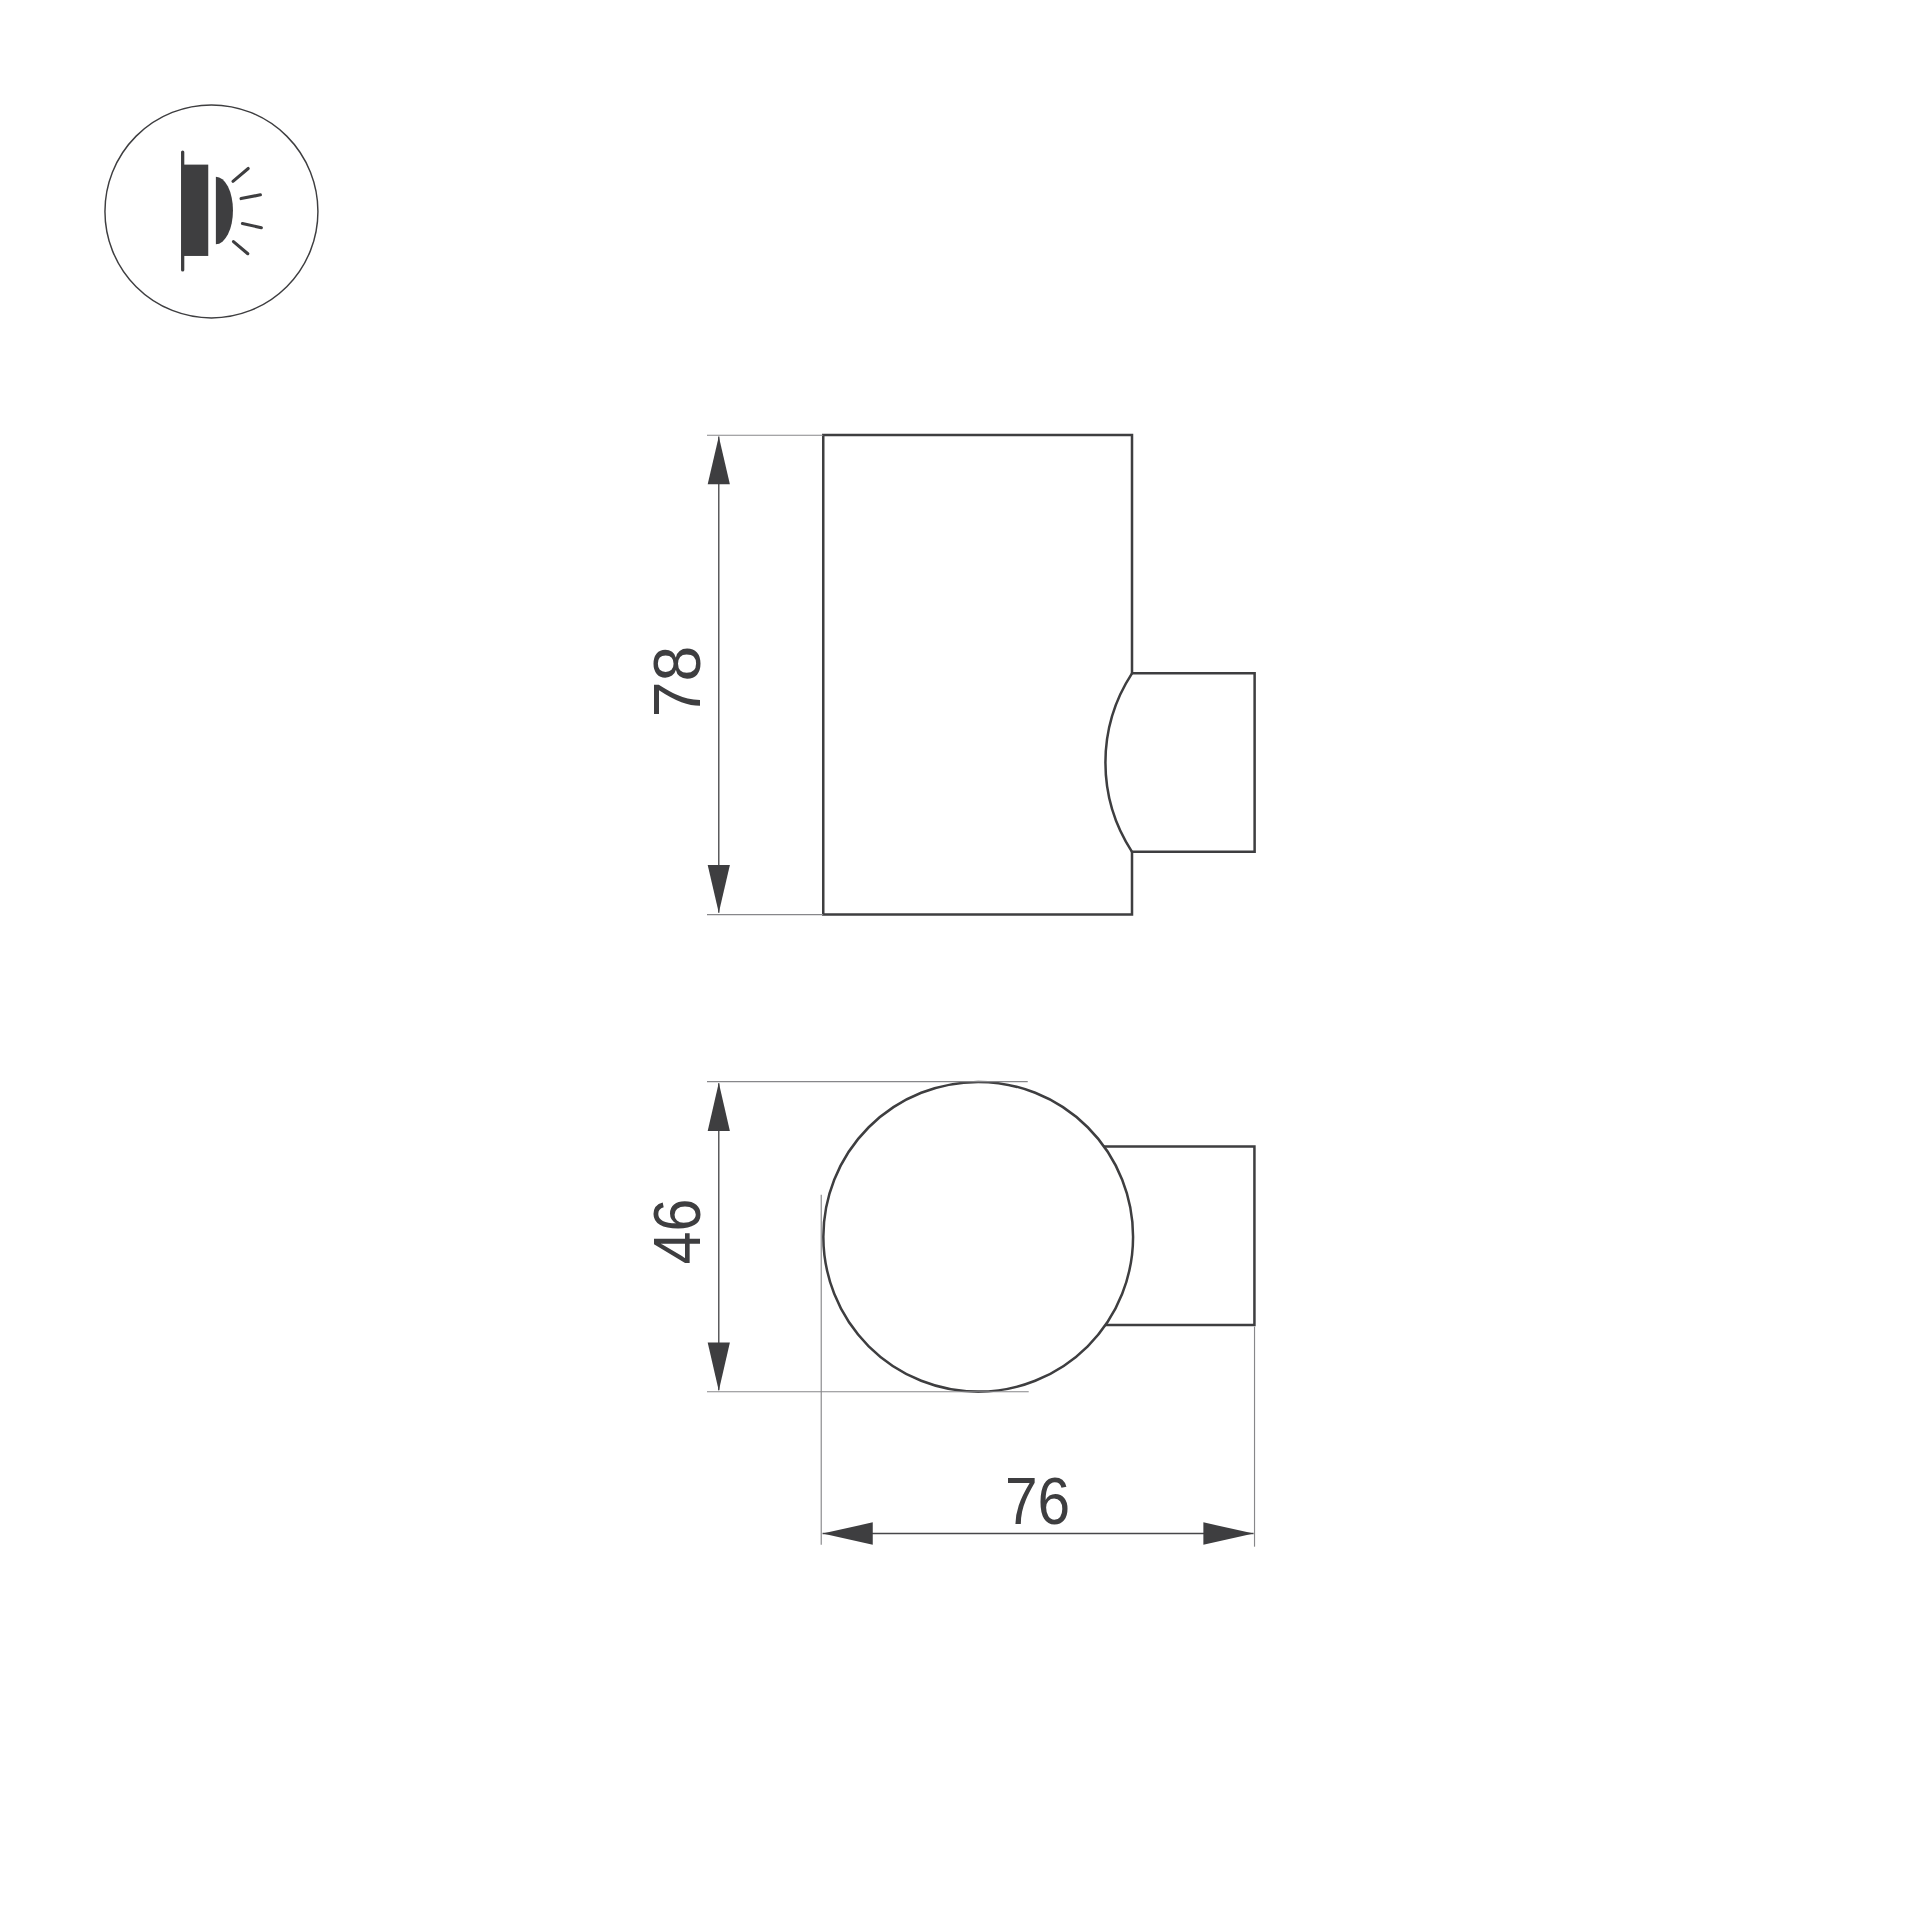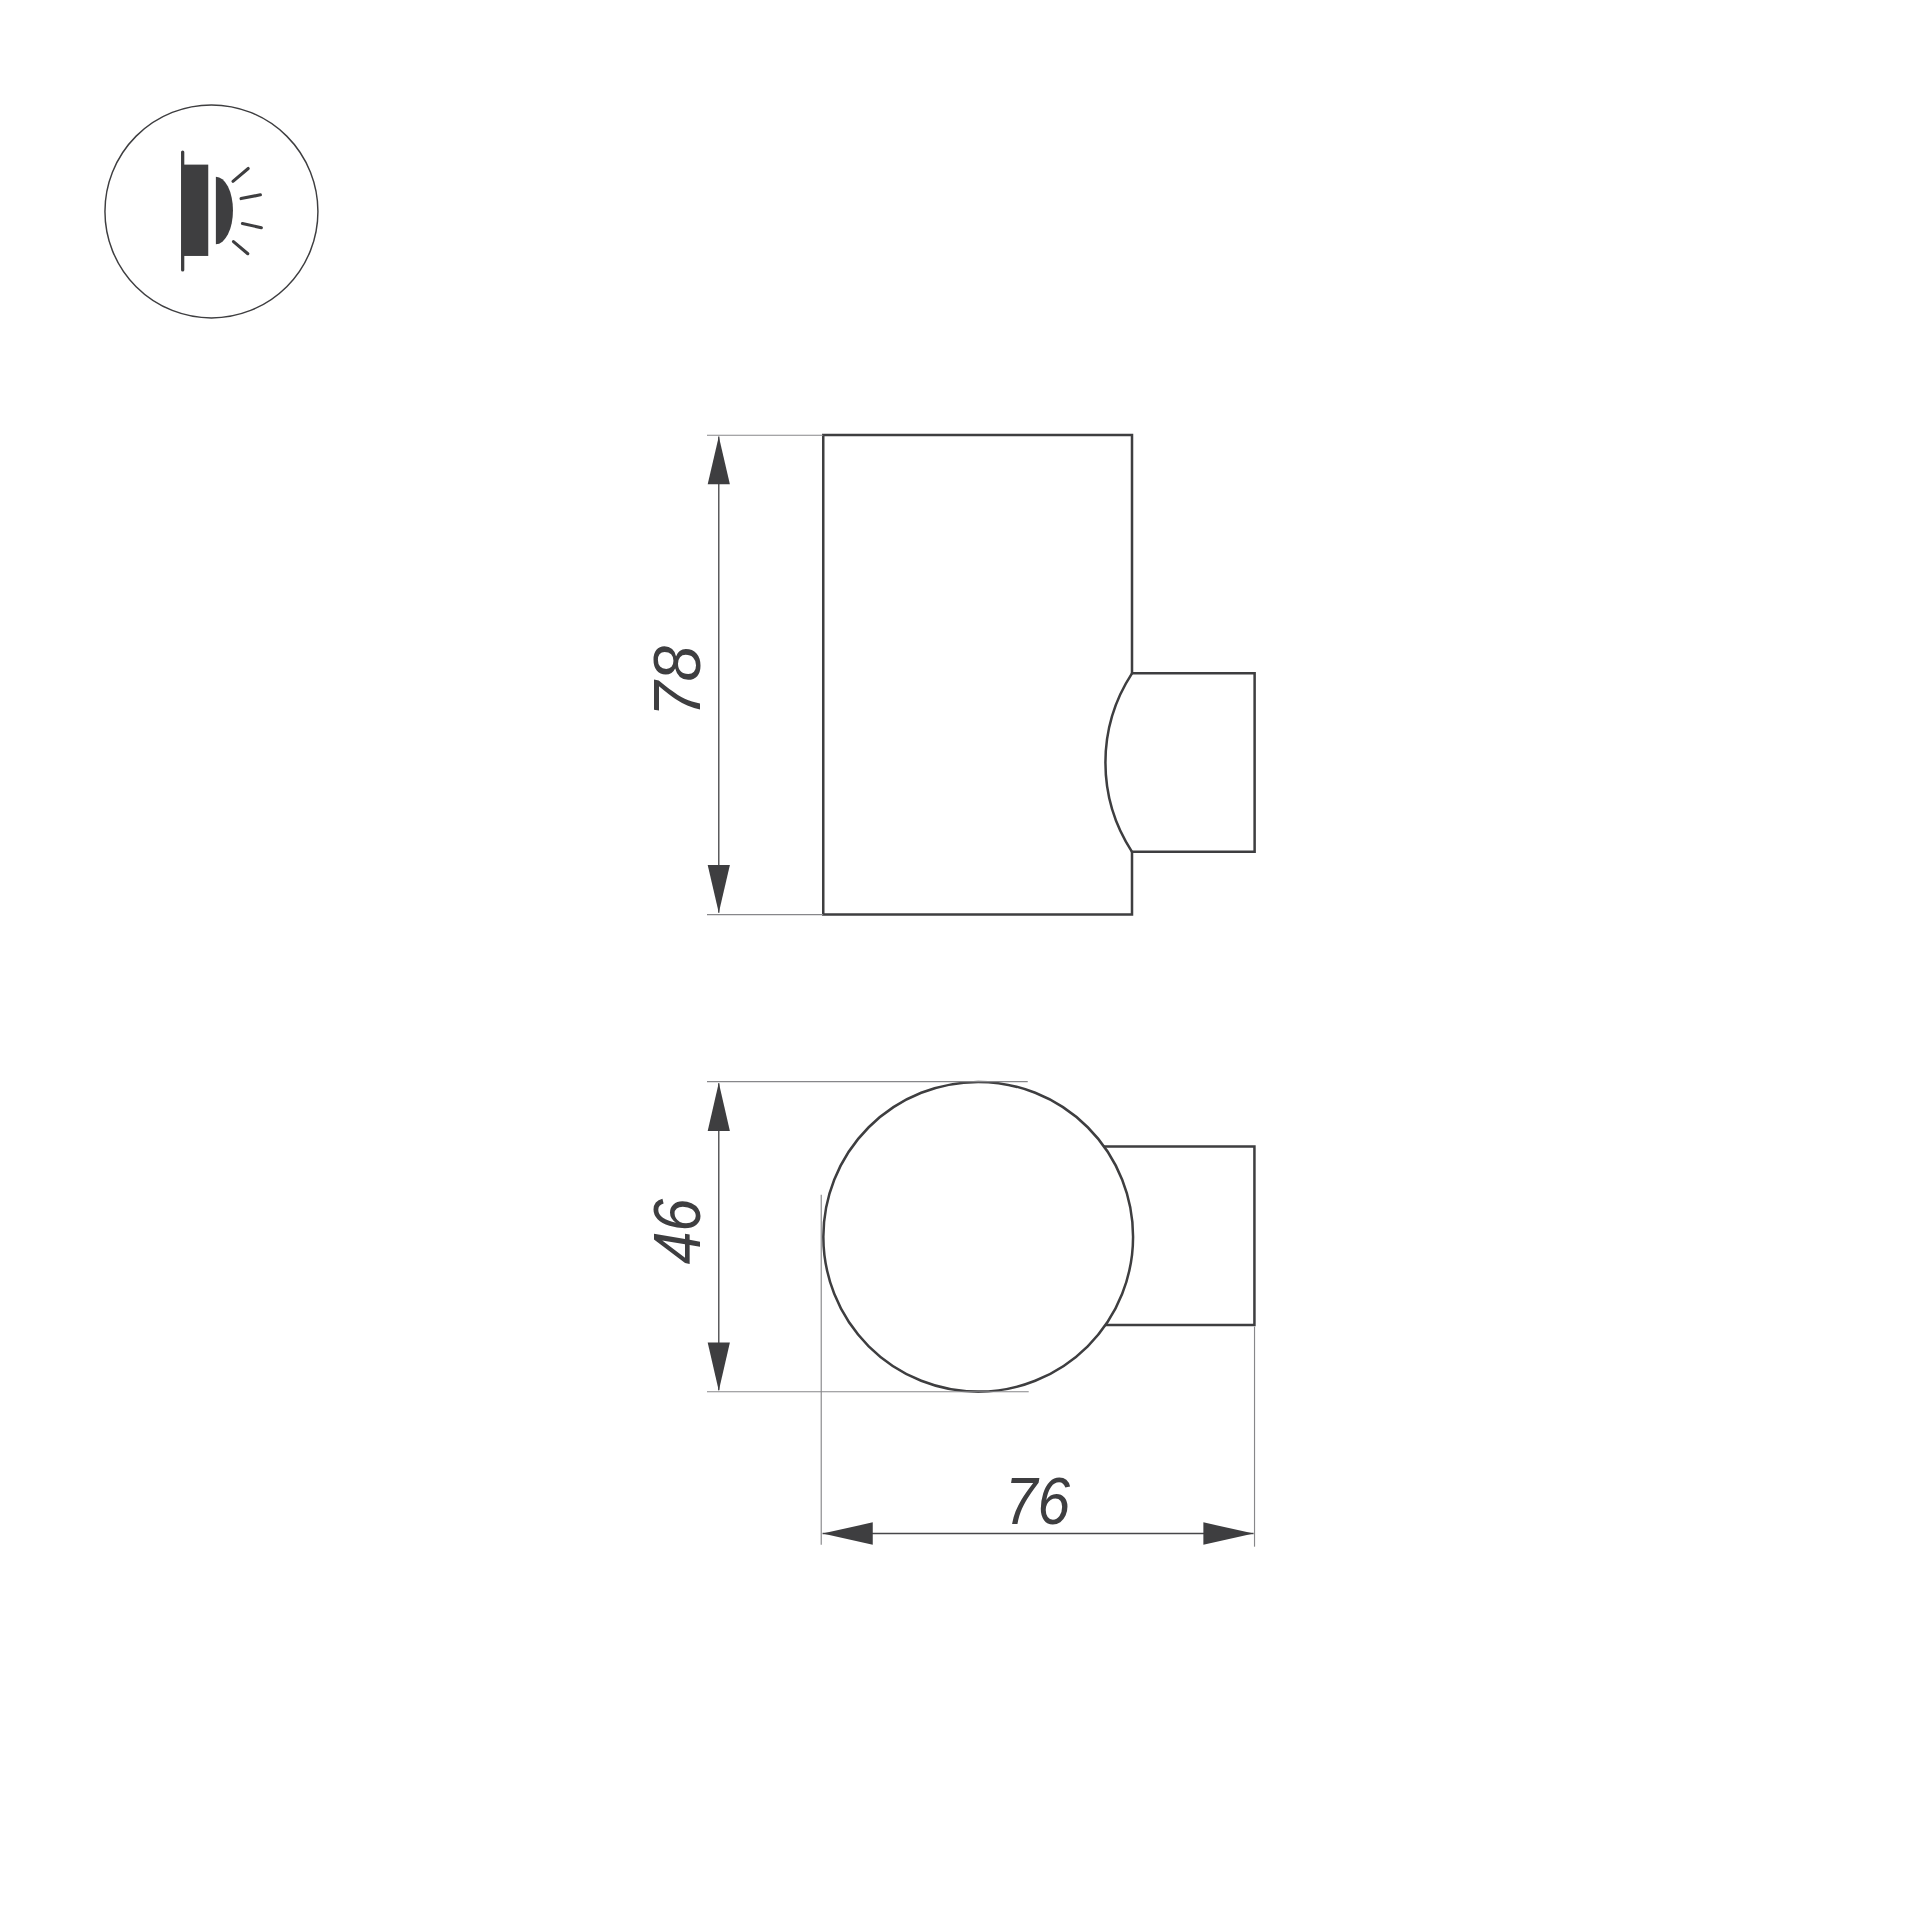--- a/index.html
+++ b/index.html
@@ -1,16 +1,16 @@
 <!DOCTYPE html>
 <html><head>
 <meta charset="utf-8">
 <style>
   html,body{margin:0;padding:0;background:#ffffff;}
-  .page{position:relative;width:1929px;height:1929px;background:#ffffff;overflow:hidden;font-style:italic;}
+  .page{position:relative;width:1929px;height:1929px;background:#ffffff;overflow:hidden;}
   svg{position:absolute;left:0;top:0;display:block;}
   text{font-family:"Liberation Sans",sans-serif;fill:#3e3e40;}
 </style>
 </head>
 <body>
 <div class="page">
 <svg width="1929" height="1929" viewBox="0 0 1998 1998">
 
   <circle cx="219" cy="219" r="110.3" fill="none" stroke="#3e3e40" stroke-width="1.5"></circle>
   <line x1="189.2" y1="157.5" x2="189.2" y2="279.6" stroke="#3e3e40" stroke-width="3.4" stroke-linecap="round"></line>

